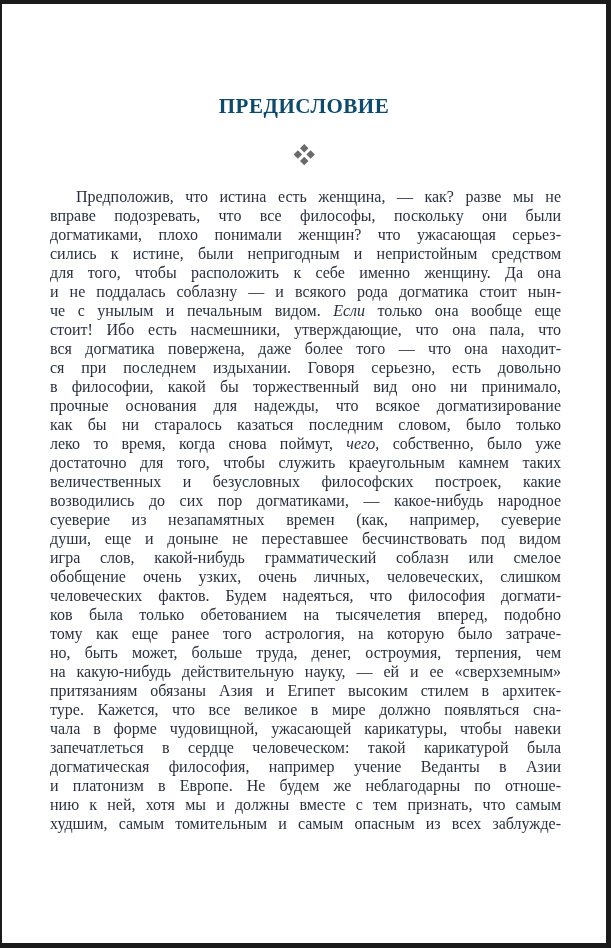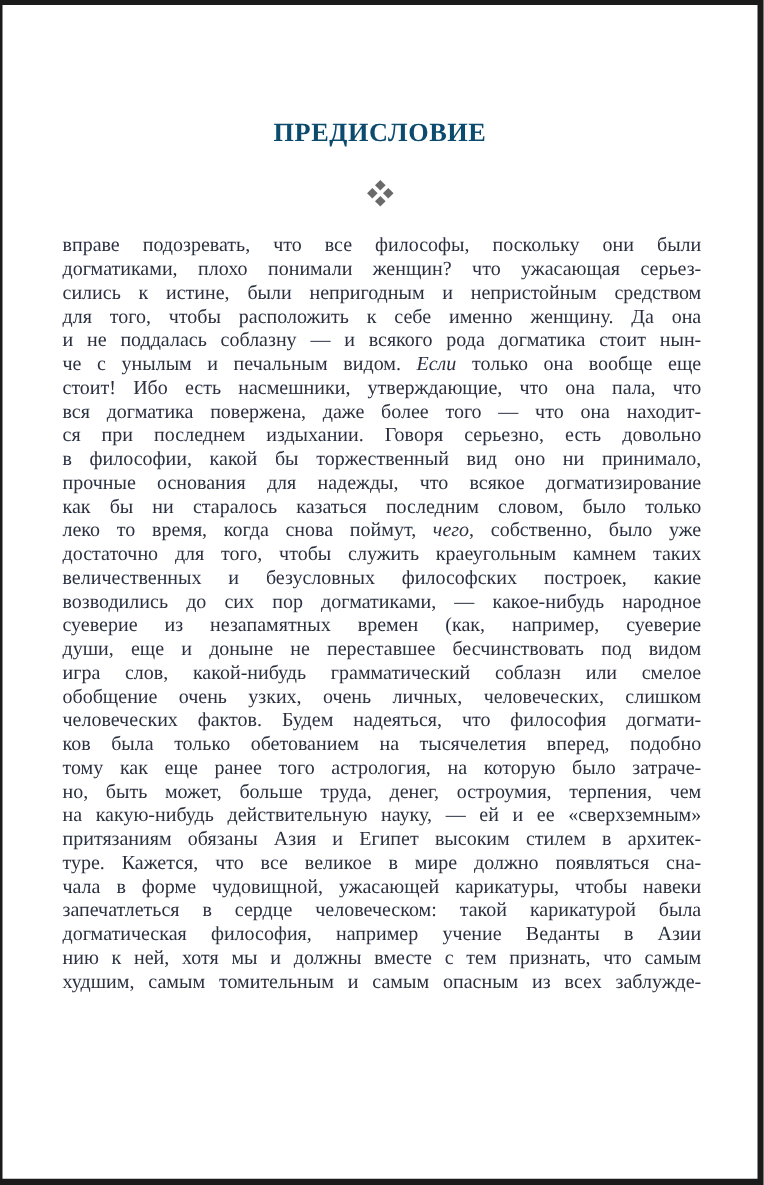--- a/index.html
+++ b/index.html
@@ -76,20 +76,21 @@
   <div class="ornament">
     <div class="ornament-grid">
       <span></span>
       <span></span>
       <span></span>
       <span></span>
     </div>
   </div>
 
   <div class="body-text">
+      <div class="line indent">Предположив, что истина есть женщина, — как? разве мы не</div>
       <div class="line">вправе подозревать, что все философы, поскольку они были</div>
       <div class="line">догматиками, плохо понимали женщин? что ужасающая серьез-</div>
       <div class="line">сились к истине, были непригодным и непристойным средством</div>
       <div class="line">для того, чтобы расположить к себе именно женщину. Да она</div>
       <div class="line">и не поддалась соблазну — и всякого рода догматика стоит нын-</div>
       <div class="line">че с унылым и печальным видом. <em>Если</em> только она вообще еще</div>
       <div class="line">стоит! Ибо есть насмешники, утверждающие, что она пала, что</div>
       <div class="line">вся догматика повержена, даже более того — что она находит-</div>
       <div class="line">ся при последнем издыхании. Говоря серьезно, есть довольно</div>
       <div class="line">в философии, какой бы торжественный вид оно ни принимало,</div>
@@ -106,16 +107,17 @@
       <div class="line">человеческих фактов. Будем надеяться, что философия догмати-</div>
       <div class="line">ков была только обетованием на тысячелетия вперед, подобно</div>
       <div class="line">тому как еще ранее того астрология, на которую было затраче-</div>
       <div class="line">но, быть может, больше труда, денег, остроумия, терпения, чем</div>
       <div class="line">на какую-нибудь действительную науку, — ей и ее «сверхземным»</div>
       <div class="line">притязаниям обязаны Азия и Египет высоким стилем в архитек-</div>
       <div class="line">туре. Кажется, что все великое в мире должно появляться сна-</div>
       <div class="line">чала в форме чудовищной, ужасающей карикатуры, чтобы навеки</div>
       <div class="line">запечатлеться в сердце человеческом: такой карикатурой была</div>
       <div class="line">догматическая философия, например учение Веданты в Азии</div>
+      <div class="line">и платонизм в Европе. Не будем же неблагодарны по отноше-</div>
       <div class="line">нию к ней, хотя мы и должны вместе с тем признать, что самым</div>
       <div class="line">худшим, самым томительным и самым опасным из всех заблужде-</div>
     </div>
 </div>
 
 </body></html>

